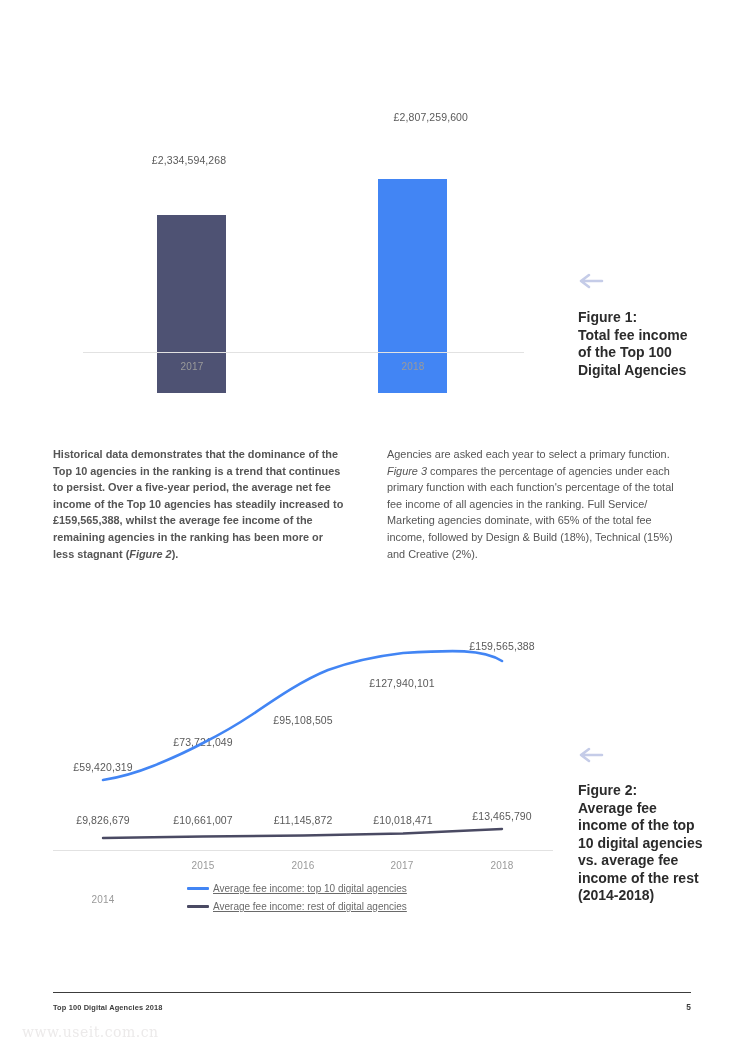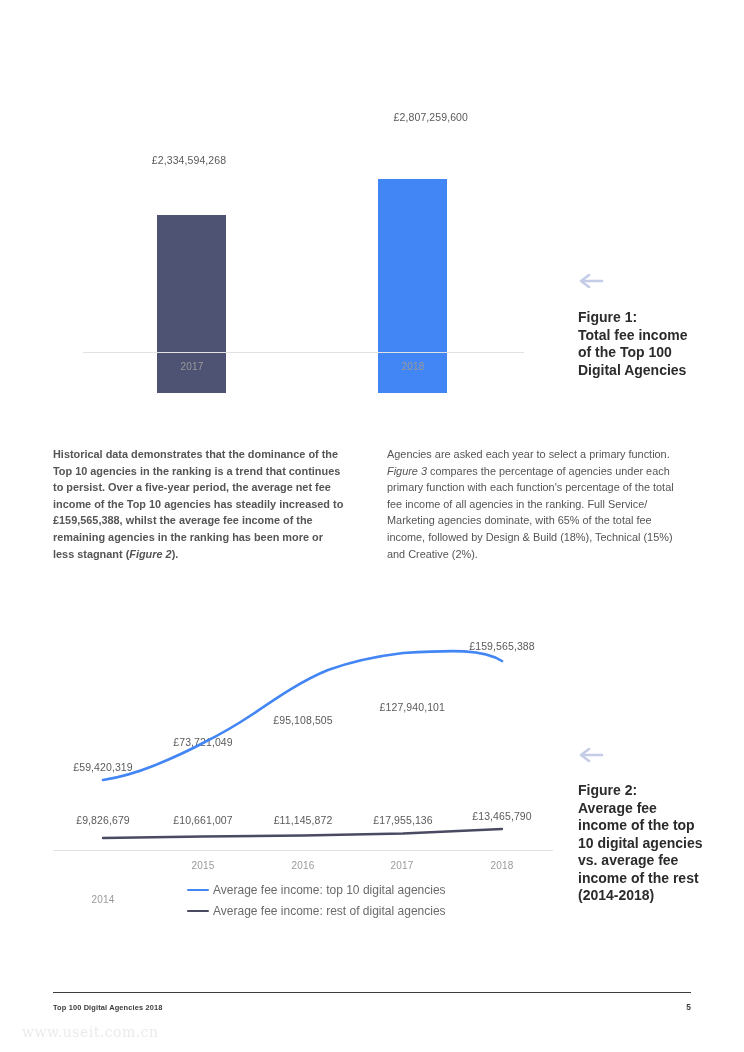--- a/index.html
+++ b/index.html
@@ -76,22 +76,23 @@
     font-size: 10.9px;
     line-height: 16.6px;
     color: #555555;
     width: 292px;
   }
   .body-col em { font-style: italic; }
 
   
   .legend {
     position: absolute;
-    font-size: 12px;
+    font-size: 10px;
     color: #6a6a6a;
+    text-decoration: underline;
   }
   .legend-row {
     display: flex;
     align-items: center;
     margin-bottom: 7px;
     white-space: nowrap;
   }
   .legend-swatch {
     width: 22px;
     height: 2.5px;
@@ -171,27 +172,27 @@
   </div>
   <div class="body-col" style="left:387px; top:446px;">
     <span>Agencies are asked each year to select a primary function. <em>Figure 3</em> compares the percentage of agencies under each primary function with each function's percentage of the total fee income of all agencies in the ranking. Full Service/ Marketing agencies dominate, with 65% of the total fee income, followed by Design &amp; Build (18%), Technical (15%) and Creative (2%).</span>
   </div>
 
   <div class="chart-block" style="left:53px; top:636px; width:500px; height:240px;">
 
     <div class="value-label" style="left:10px; top:125px; width:80px; text-align:center;">£59,420,319</div>
     <div class="value-label" style="left:110px; top:100px; width:80px; text-align:center;">£73,721,049</div>
     <div class="value-label" style="left:210px; top:78px; width:80px; text-align:center;">£95,108,505</div>
-    <div class="value-label" style="left:306px; top:41px; width:86px; text-align:right;margin-top:24px;">£127,940,101</div>
+    <div class="value-label" style="left:306px; top:41px; width:86px; text-align:center;">£127,940,101</div>
     <div class="value-label" style="left:406px; top:4px; width:86px; text-align:center;">£159,565,388</div>
 
     <div class="value-label" style="left:10px; top:178px; width:80px; text-align:center;">£9,826,679</div>
     <div class="value-label" style="left:108px; top:178px; width:84px; text-align:center;">£10,661,007</div>
     <div class="value-label" style="left:208px; top:178px; width:84px; text-align:center;">£11,145,872</div>
-    <div class="value-label" style="left:308px; top:178px; width:84px; text-align:center;">£17,955,136</div>
+    <div class="value-label" style="left:308px; top:178px; width:84px; text-align:center;">£10,018,471</div>
     <div class="value-label" style="left:407px; top:174px; width:84px; text-align:center;">£13,465,790</div>
 
     <svg width="500" height="215" viewBox="0 0 500 215" aria-hidden="true" style="position:absolute; left:0; top:0;">
 
       <path d="M50,144 C70,141 85,136 100,130 C120,122 135,115 150,107
                C170,97 185,88 200,78 C225,61 250,44 275,34 C300,25 325,20 350,17 C400,14 430,13 449,25" fill="none" stroke="#4285f4" stroke-width="2.6" stroke-linecap="round" stroke-linejoin="round"></path>
 
       <path d="M50,202 L150,200.5 L250,199.5 L350,197.5 L449,193" fill="none" stroke="#4a4a63" stroke-width="2.4" stroke-linecap="round" stroke-linejoin="round"></path>
     </svg>
 

